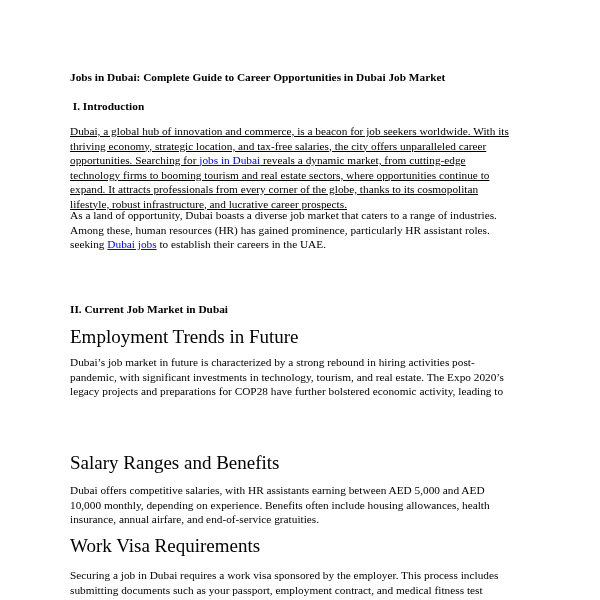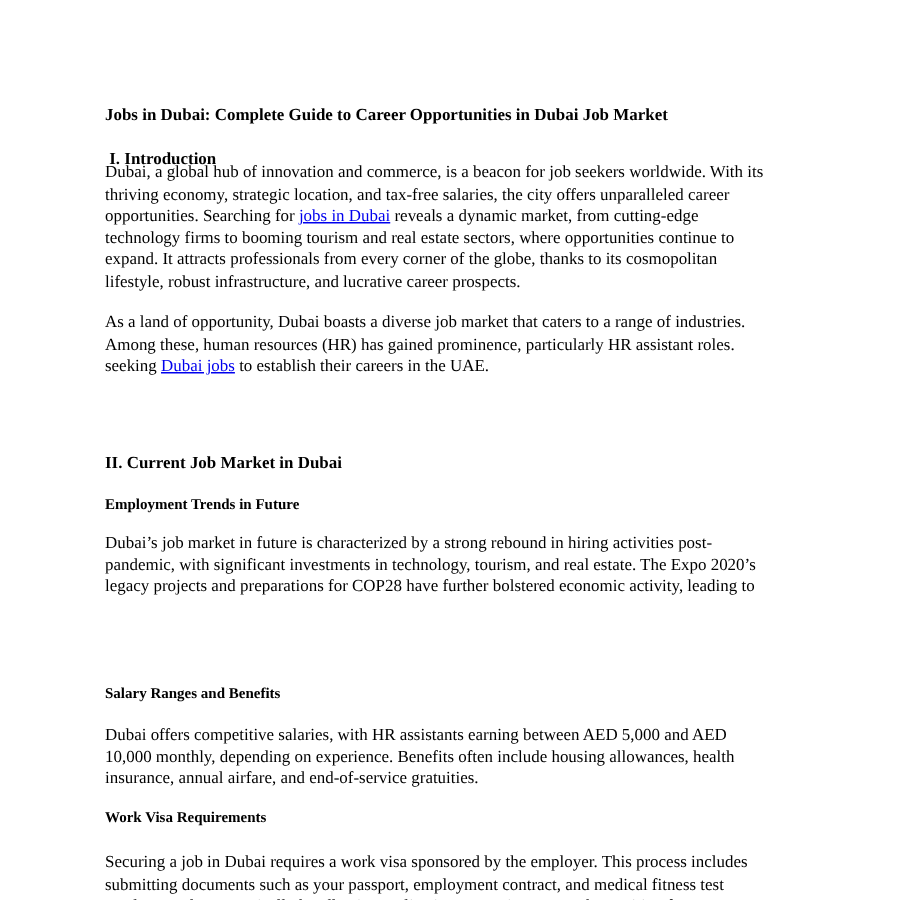--- a/index.html
+++ b/index.html
@@ -14,27 +14,27 @@
     font-family: "Liberation Serif", serif;
     font-size: 11.3px;
     color: #000000;
     background: #ffffff;
   }
   .doc-block { position: absolute; left: 70px; right: 20px; }
   .doc-block .line { white-space: pre; }
   .p .line { line-height: 14.5px; font-weight: normal; }
   .title { font-weight: bold; line-height: 14.5px; }
   .h3 { font-weight: bold; line-height: 14.5px; }
-  .h2 { font-weight: bold; font-size: 10px; line-height: 17px; }
+  .h2 { font-weight: normal; font-size: 19px; line-height: 17px; }
   .doc-link { color: var(--link-color, #0000ee); text-decoration: underline; cursor: pointer; }
 
   
   .doc-block:nth-child(1)  { top: 70px; }
   .doc-block:nth-child(2)  { top: 99px; }
-  .doc-block:nth-child(3)  { top: 108px; }
+  .doc-block:nth-child(3)  { top: 124px; text-decoration: underline; }
   .doc-block:nth-child(4)  { top: 208px; }
   .doc-block:nth-child(5)  { top: 302px; }
   .doc-block:nth-child(6)  { top: 328px; }
   .doc-block:nth-child(7)  { top: 355px; }
   .doc-block:nth-child(8)  { top: 454px; }
   .doc-block:nth-child(9)  { top: 483px; }
   .doc-block:nth-child(10) { top: 537px; }
   .doc-block:nth-child(11) { top: 568px; }
 </style>
 </head>

